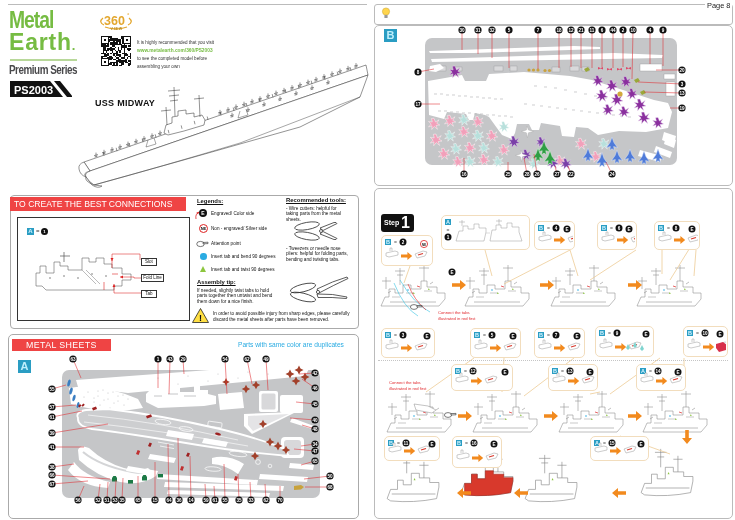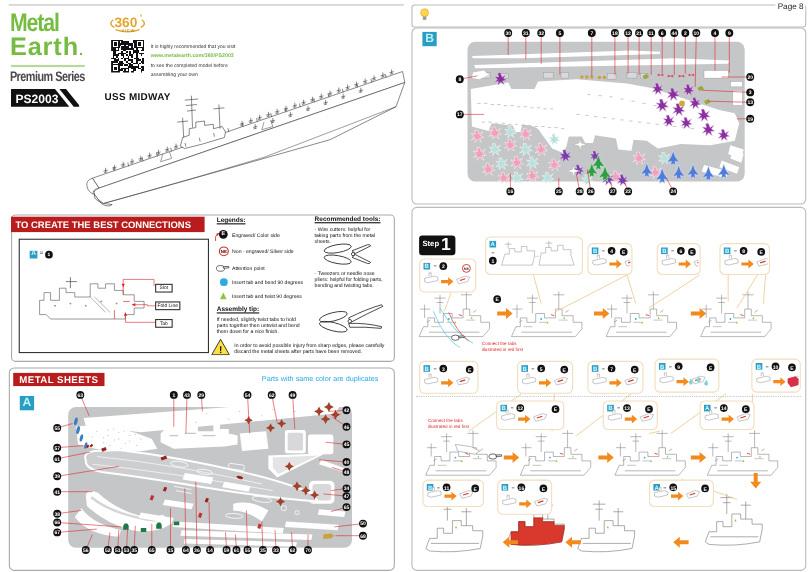--- a/index.html
+++ b/index.html
@@ -1,19 +1,19 @@
 <!DOCTYPE html>
 <html><head>
 <meta charset="utf-8">
 <style>
   html,body{margin:0;padding:0;background:#fff;}
   #page{position:relative;width:735px;height:520px;background:#ffffff;overflow:hidden;
         font-family:"Liberation Sans",sans-serif;}
   .abs{position:absolute;}
-  .bar{background:#b91c1c;color:#fff;font-weight:bold;}
+  .bar{background:#ef4444;color:#fff;font-weight:normal;}
   .circ{position:absolute;width:7px;height:7px;border-radius:50%;background:#111;color:#fff;
         font-size:4.4px;font-weight:bold;text-align:center;line-height:7px;}
 </style>
 </head>
 <body>
 <div id="page">
 
 <div class="abs" style="left:8px;top:4px;width:359px;height:1px;background:#bbb;"></div>
 
 <div class="abs" style="left:9px;top:7px;color:#76bc43;font-weight:bold;font-size:23px;letter-spacing:-1.2px;transform:scaleX(0.84);transform-origin:0 0;white-space:nowrap;">Metal</div>
@@ -239,21 +239,21 @@
         <rect x="2.6" y="24.6" width="2.8" height="2.8" fill="#111"></rect>
       </g>
 </svg>
 
 <div class="abs" style="left:137px;top:38.5px;width:80px;font-size:4.55px;line-height:1.8;color:#333;">
 It is highly recommended that you visit
 <br><span style="color:#76bc43;font-weight:bold;font-size:4.8px;">www.metalearth.com/360/PS2003</span>
 <br>to see the completed model before assembling your own
 </div>
 
-<div class="abs" style="left:95px;top:83px;font-size:9px;font-weight:bold;color:#111;letter-spacing:0.3px;">USS MIDWAY</div>
+<div class="abs" style="left:95px;top:98px;font-size:9px;font-weight:bold;color:#111;letter-spacing:0.3px;">USS MIDWAY</div>
 
 <svg class="abs" style="left:60px;top:55px;" width="312" height="135" viewBox="0 0 312 135">
   <defs>
     <g id="plane" fill="none" stroke="#3a3a3a" stroke-width="0.55">
       <path d="M0,3 L4,2 M2,0 L2,4 M0.6,4.4 L3.4,3.6"></path>
     </g>
   </defs>
   <g fill="none" stroke="#3a3a3a" stroke-width="0.55">
     <path d="M306,10 L24,107 L30,116 L308,20 Z" fill="#fff"></path>
     <path d="M30,116 L308,20 L300,42 L240,72 L120,106 L34,130 Q28,126 26,122 Q24,118 30,116 Z" fill="#fff"></path>
@@ -403,21 +403,21 @@
 
 <svg class="abs" style="left:192px;top:308px;" width="17" height="15" viewBox="0 0 17 15">
   <polygon points="8.5,0.5 16.5,14.5 0.5,14.5" fill="#ffdf43" stroke="#222" stroke-width="0.8"></polygon>
   <text x="7" y="12.5" font-size="9" font-weight="bold" fill="#111" font-family="Liberation Sans">!</text>
 </svg>
 
 <div class="abs" style="left:213px;top:311px;width:138px;font-size:4.65px;line-height:1.2;color:#111;">In order to avoid possible injury from sharp edges, please carefully discard the metal sheets after parts have been removed.</div>
 
 <div class="abs" style="left:8px;top:334px;width:349px;height:183px;border:1px solid #aaa;border-radius:5px;"></div>
 
-<div class="abs bar" style="left:12px;top:339px;width:83px;height:12px;font-size:8.8px;line-height:12px;text-align:center;letter-spacing:0.4px;">METAL SHEETS</div>
+<div class="abs bar" style="left:12px;top:339px;width:99px;height:12px;font-size:8.8px;line-height:12px;text-align:center;letter-spacing:0.4px;">METAL SHEETS</div>
 
 <div class="abs" style="left:238px;top:341px;font-size:6.6px;color:#2aabe2;">Parts with same color are duplicates</div>
 
 <div class="abs" style="left:18px;top:360px;width:13px;height:13px;background:#2a9dc3;color:#bfeffc;font-size:11px;font-weight:bold;text-align:center;line-height:13px;">A</div>
 
 <svg class="abs" style="left:8px;top:334px;" width="349" height="183" viewBox="0 0 349 183">
   <defs>
     <g id="cs">
       <path d="M0 -3 L1 -1 L3 0 L1 1 L0 3 L-1 1 L-3 0 L-1 -1 Z"></path>
     </g>

